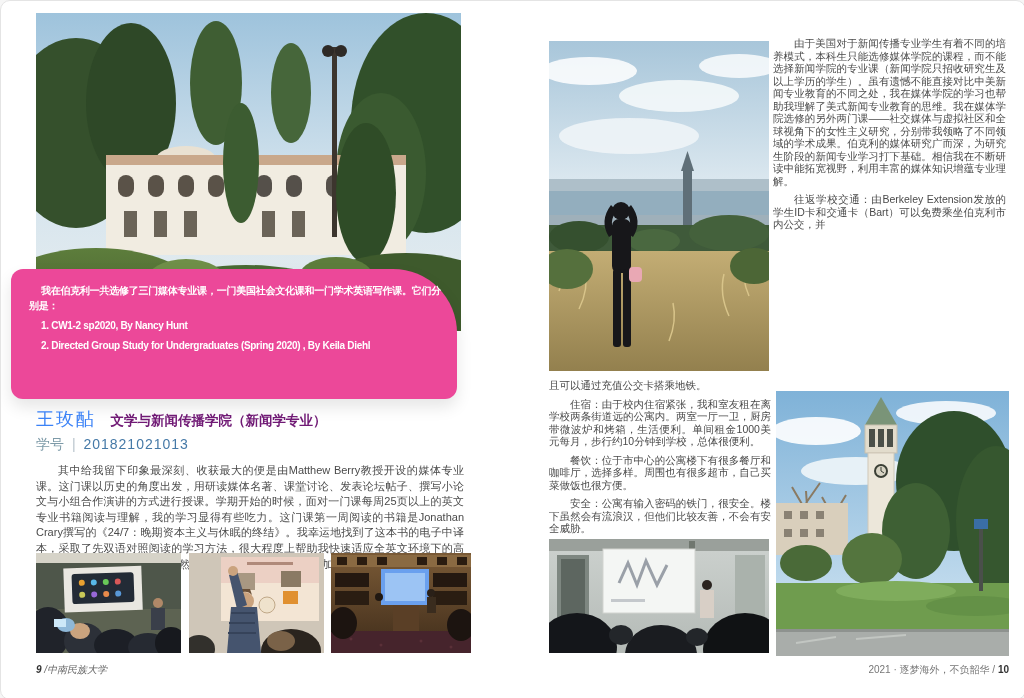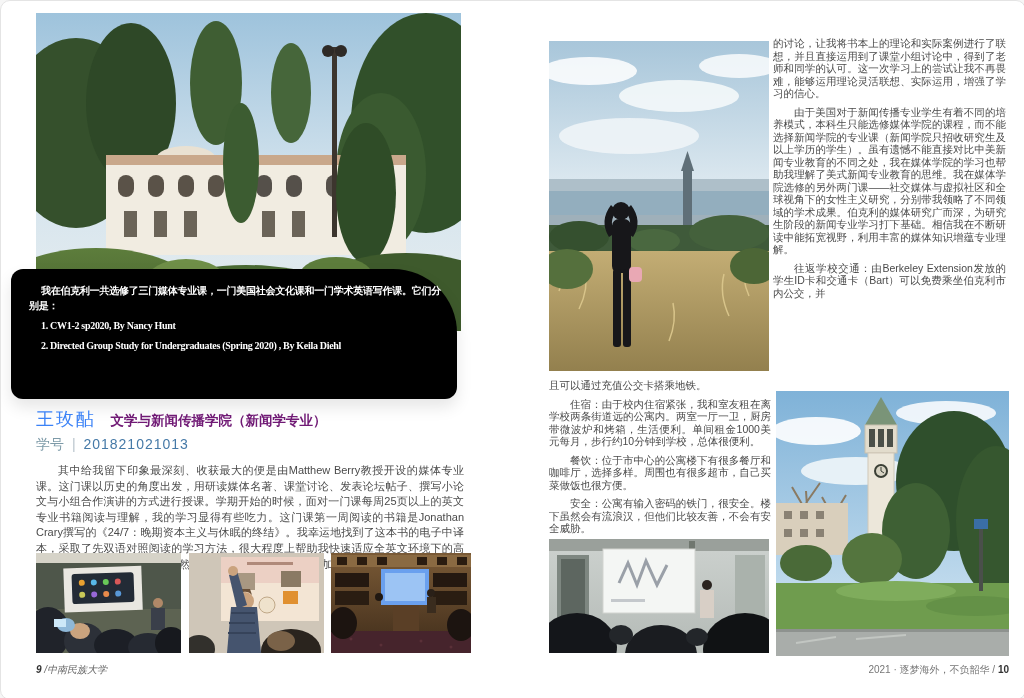--- a/index.html
+++ b/index.html
@@ -3,23 +3,23 @@
 <meta charset="utf-8">
 <style>
   html,body{margin:0;padding:0;background:#f6f6f6;font-family:"Liberation Sans","DejaVu Sans",sans-serif;}
   .canvas{position:relative;width:1024px;height:698px;margin:0 auto;background:#ffffff;border:1px solid #e4e4e4;border-radius:10px;overflow:hidden;}
   .abs{position:absolute;}
   .photo{overflow:hidden;background:#dde5ea;}
   svg{display:block;}
 
   
   .hero{left:35px;top:12px;width:425px;height:318px;}
-  .course-box{left:10px;top:268px;width:446px;height:130px;background:#000000;border-radius:12px 64px 12px 12px;
+  .course-box{left:10px;top:268px;width:446px;height:130px;background:#ec4899;border-radius:12px 64px 12px 12px;
     color:#ffffff;font-weight:bold;font-size:10px;letter-spacing:-0.3px;line-height:15px;
-    padding:14px 16px 10px 18px;box-sizing:border-box;box-shadow:0 8px 16px rgba(0,0,0,.10);font-family:Liberation Serif, serif;}
+    padding:14px 16px 10px 18px;box-sizing:border-box;box-shadow:0 8px 16px rgba(0,0,0,.10);}
   .course-box p{margin:0 0 5px 0;text-indent:1.2em;text-align:justify;}
   .name-row{left:35px;top:406px;width:430px;white-space:nowrap;}
   .student-name{font-size:18px;font-weight:normal;color:#3b82f6;letter-spacing:2px;}
   .student-school{font-size:13.5px;font-weight:bold;color:#701a75;margin-left:10px;}
   .id-row{left:35px;top:435px;font-size:14px;color:#4579a7;}
   .id-label{color:#7d9aa8;}
   .id-sep{color:#b8c4cc;margin:0 4px;}
   .id-num{letter-spacing:1px;color:#4579a7;}
   .body-text{left:35px;top:462px;width:428px;font-size:11px;line-height:15.6px;color:#4a4a4a;
     text-align:justify;text-indent:2em;margin:0;}
@@ -249,21 +249,20 @@
         <path d="M84 196 Q94 180 82 164 L76 170 Q85 180 78 192 Z"></path>
         <rect x="63" y="178" width="19" height="54" rx="7"></rect>
         <rect x="64" y="228" width="8" height="78" rx="3"></rect>
         <rect x="74" y="228" width="8" height="78" rx="3"></rect>
       </g>
       <rect x="80" y="226" width="13" height="15" rx="4" fill="#e9a8b4"></rect>
     </svg>
   </div>
 
   <div class="abs col col1">
-    <p class="cont">的讨论，让我将书本上的理论和实际案例进行了联想，并且直接运用到了课堂小组讨论中，得到了老师和同学的认可。这一次学习上的尝试让我不再畏难，能够运用理论灵活联想、实际运用，增强了学习的信心。</p>
     <p>由于美国对于新闻传播专业学生有着不同的培养模式，本科生只能选修媒体学院的课程，而不能选择新闻学院的专业课（新闻学院只招收研究生及以上学历的学生）。虽有遗憾不能直接对比中美新闻专业教育的不同之处，我在媒体学院的学习也帮助我理解了美式新闻专业教育的思维。我在媒体学院选修的另外两门课——社交媒体与虚拟社区和全球视角下的女性主义研究，分别带我领略了不同领域的学术成果。伯克利的媒体研究广而深，为研究生阶段的新闻专业学习打下基础。相信我在不断研读中能拓宽视野，利用丰富的媒体知识增蕴专业理解。</p>
     <p>往返学校交通：由Berkeley Extension发放的学生ID卡和交通卡（Bart）可以免费乘坐伯克利市内公交，并</p>
   </div>
 
   <div class="abs col col2">
     <p class="cont">且可以通过充值公交卡搭乘地铁。</p>
     <p>住宿：由于校内住宿紧张，我和室友租在离学校两条街道远的公寓内。两室一厅一卫，厨房带微波炉和烤箱，生活便利。单间租金1000美元每月，步行约10分钟到学校，总体很便利。</p>
     <p>餐饮：位于市中心的公寓楼下有很多餐厅和咖啡厅，选择多样。周围也有很多超市，自己买菜做饭也很方便。</p>
     <p>安全：公寓有输入密码的铁门，很安全。楼下虽然会有流浪汉，但他们比较友善，不会有安全威胁。</p>
   </div>

